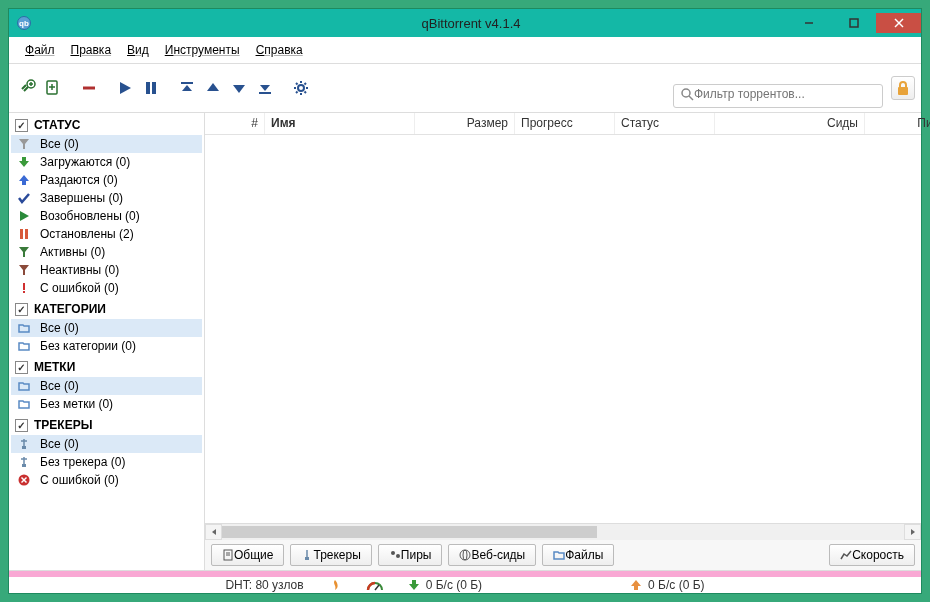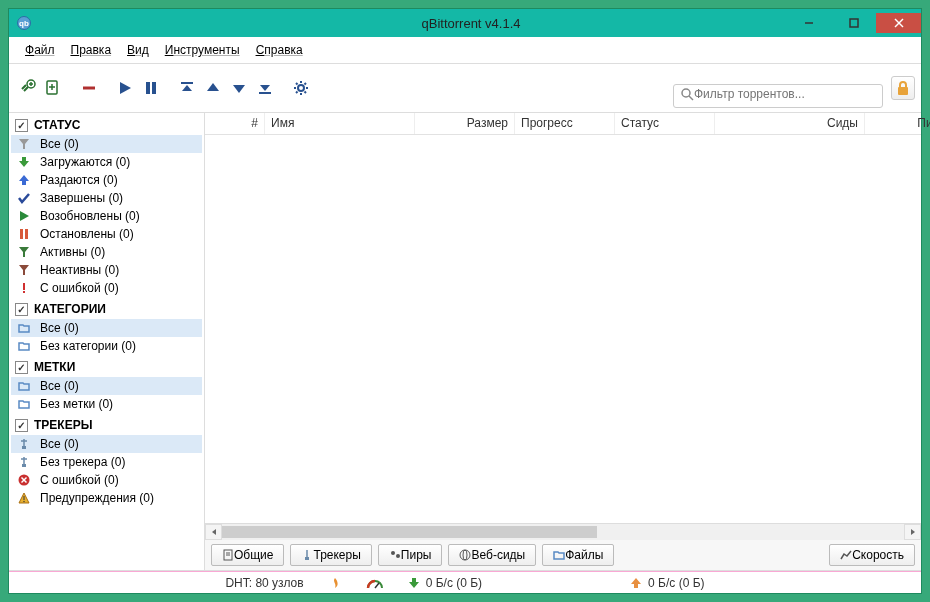--- a/index.html
+++ b/index.html
@@ -39,21 +39,21 @@
 .th.seed{ flex:0 0 150px;}
 .th.peer{ flex:0 0 90px;}
 .table-body { flex:1; background:#fff; }
 .hscroll { height:17px; display:flex; background:#f0f0f0; border-top:1px solid #ddd;}
 .hscroll .arrow { width:17px; display:flex; align-items:center; justify-content:center; background:#f4f4f4; border:1px solid #ddd;}
 .hscroll .track { flex:1; display:flex;}
 .hscroll .thumb { width:55%; background:#cdcdcd; margin:2px 0;}
 .bottom-tabs { display:flex; padding:4px 6px; gap:6px; align-items:center; background:#f7f7f7;}
 .btab { display:flex; align-items:center; border:1px solid #bbb; background:linear-gradient(#fff,#eee); padding:3px 10px; border-radius:2px;}
 .spacer { flex:1; }
-.statusbar { display:flex; align-items:center; height:22px; border-top:1px solid #f9a8d4; background:#fff; gap:24px; padding:0 12px; justify-content:center;}
+.statusbar { display:flex; align-items:center; height:22px; border-top:6px solid #f9a8d4; background:#fff; gap:24px; padding:0 12px; justify-content:center;}
 .statusbar .stat-item { display:flex; align-items:center; gap:6px; color:#333;}
 svg { display:block; }
 </style>
 </head>
 <body>
 
 <div class="window">
 
   <div class="titlebar">
     <div class="app-icon">qb</div>
@@ -222,21 +222,21 @@
             </span>
             <span>Возобновлены (0)</span>
           </div>
         <div class="filter-item">
             <span class="ico">
               <svg width="12" height="12">
                 <rect x="2" y="1" width="3" height="10" fill="#d85a3a"></rect>
                 <rect x="7" y="1" width="3" height="10" fill="#d85a3a"></rect>
               </svg>
             </span>
-            <span>Остановлены (0)</span>
+            <span>Остановлены (2)</span>
           </div>
         <div class="filter-item">
             <span class="ico">
               <svg width="12" height="12">
                 <polygon points="1,1 11,1 7,6 7,11 5,11 5,6" fill="#3a7a3a"></polygon>
               </svg>
             </span>
             <span>Активны (0)</span>
           </div>
         <div class="filter-item">
@@ -332,37 +332,27 @@
         <div class="filter-item">
             <span class="ico">
               <svg width="12" height="12">
                 <circle cx="6" cy="6" r="5.5" fill="#c93030"></circle>
                 <line x1="3.5" y1="3.5" x2="8.5" y2="8.5" stroke="#fff" stroke-width="1.5"></line>
                 <line x1="8.5" y1="3.5" x2="3.5" y2="8.5" stroke="#fff" stroke-width="1.5"></line>
               </svg>
             </span>
             <span>С ошибкой (0)</span>
           </div>
-        <div class="filter-item">
-            <span class="ico">
-              <svg width="12" height="12">
-                <polygon points="6,1 11,11 1,11" fill="#e8b030" stroke="#aa7010"></polygon>
-                <line x1="6" y1="4" x2="6" y2="8" stroke="#333" stroke-width="1"></line>
-                <circle cx="6" cy="9.5" r="0.7" fill="#333"></circle>
-              </svg>
-            </span>
-            <span>Предупреждения (0)</span>
-          </div>
       </div>
     </div>
 
     <div class="main">
       <div class="table-header">
         <div class="th num">#</div>
-        <div class="th name" style="text-align:left;">Имя</div>
+        <div class="th name" style="text-align:left;font-weight:bold;">Имя</div>
         <div class="th size">Размер</div>
         <div class="th prog">Прогресс</div>
         <div class="th stat">Статус</div>
         <div class="th seed">Сиды</div>
         <div class="th peer">Пиры</div>
       </div>
       <div class="table-body"></div>
       <div class="hscroll">
         <div class="arrow">
             <svg width="8" height="8">

